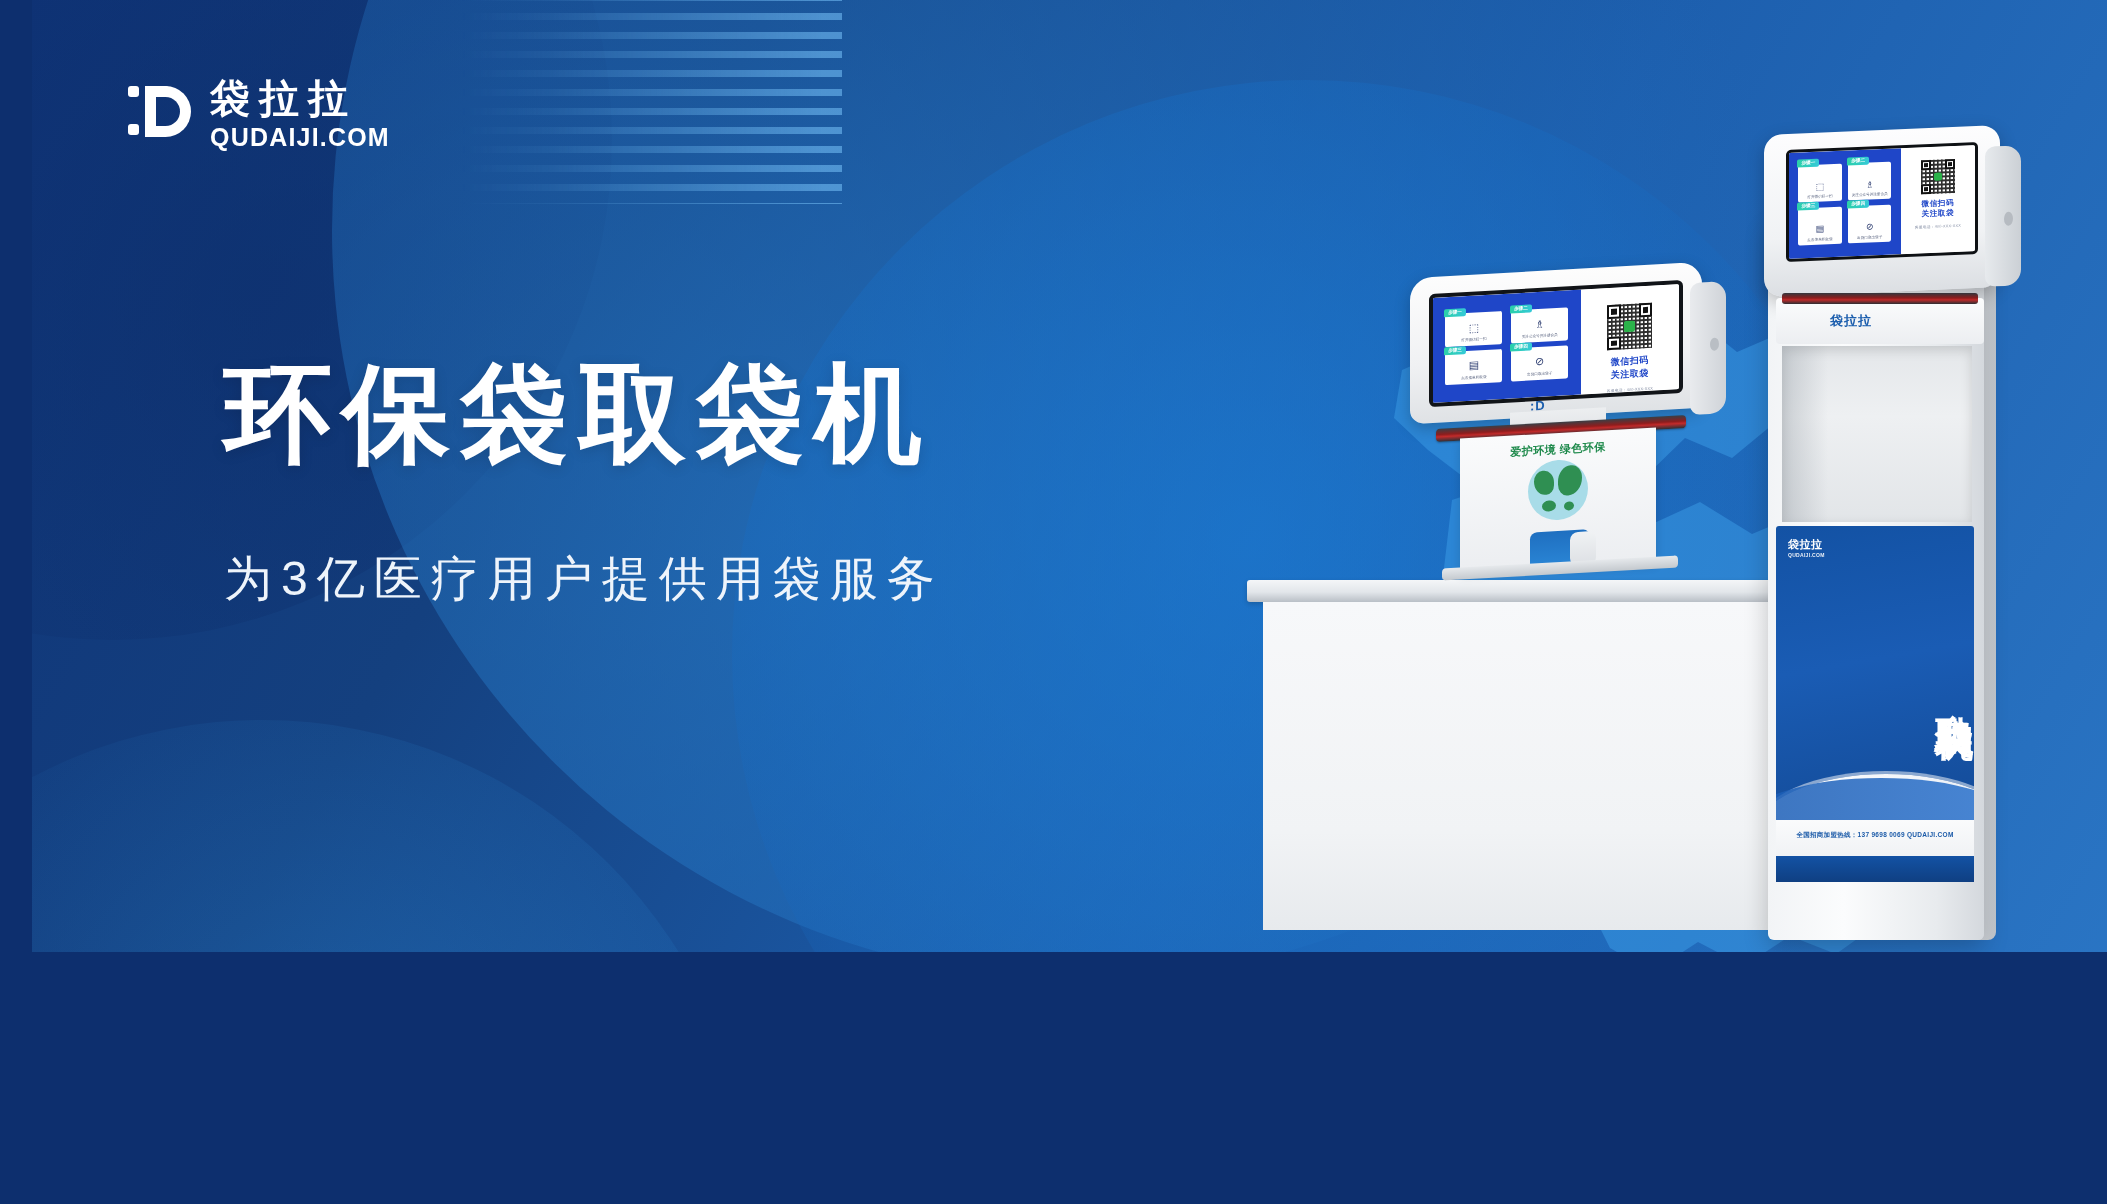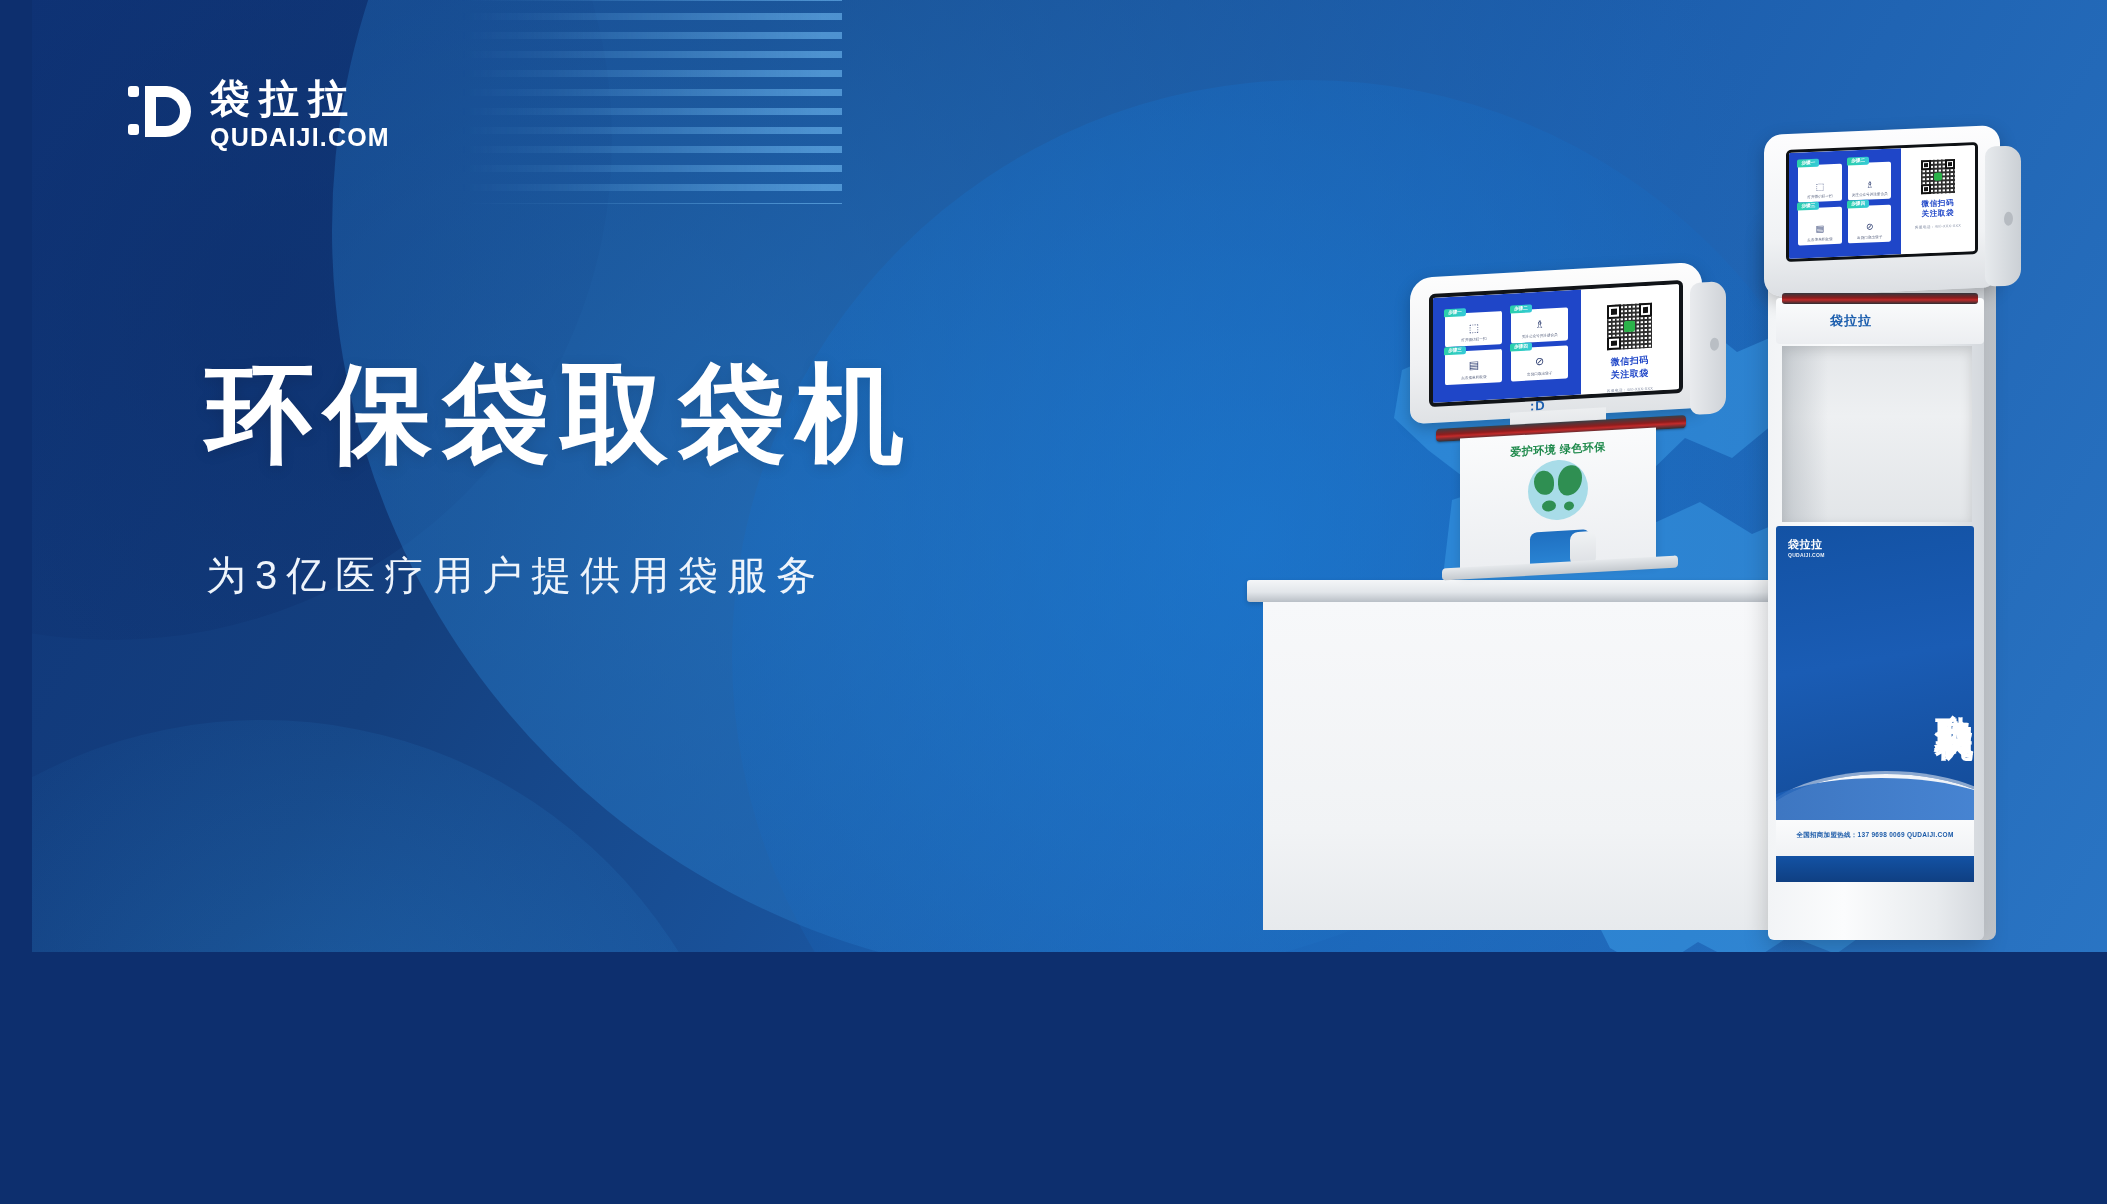--- a/index.html
+++ b/index.html
@@ -57,28 +57,28 @@
   .logo-mark .dee{
     position:absolute;left:17px;top:6px;width:46px;height:51px;
     border:11px solid #fff;border-left:0;
     border-radius:0 26px 26px 0;background:transparent;
   }
   .logo-mark .stem{position:absolute;left:17px;top:6px;width:11px;height:51px;background:#fff;}
   .logo-cn{color:#fff;font-size:40px;font-weight:700;letter-spacing:9px;line-height:1;white-space:nowrap;}
   .logo-en{color:#fff;font-size:25px;font-weight:700;letter-spacing:1.2px;line-height:1;margin-top:7px;white-space:nowrap;}
 
   
-  .copy{position:absolute;left:174px;top:350px;}
+  .copy{position:absolute;left:192px;top:350px;}
   .h1{
     color:#fff;font-size:108px;font-weight:700;letter-spacing:10px;line-height:1.18;
     white-space:nowrap;text-shadow:0 3px 14px rgba(0,0,0,.13);
   }
   .h1.second{margin-top:58px;}
   .sub{
-    color:#eef4fb;font-size:40px;font-weight:400;letter-spacing:9px;line-height:1;
+    color:#eef4fb;font-size:48px;font-weight:400;letter-spacing:9px;line-height:1;
     margin-top:78px;white-space:nowrap;
   }
 
   
   .scene{position:absolute;left:1180px;top:150px;width:920px;height:830px;}
 
   
   .desk{position:absolute;left:35px;top:430px;width:560px;height:350px;}
   .desk-top{
     position:absolute;left:0;top:0;width:560px;height:22px;border-radius:3px;

